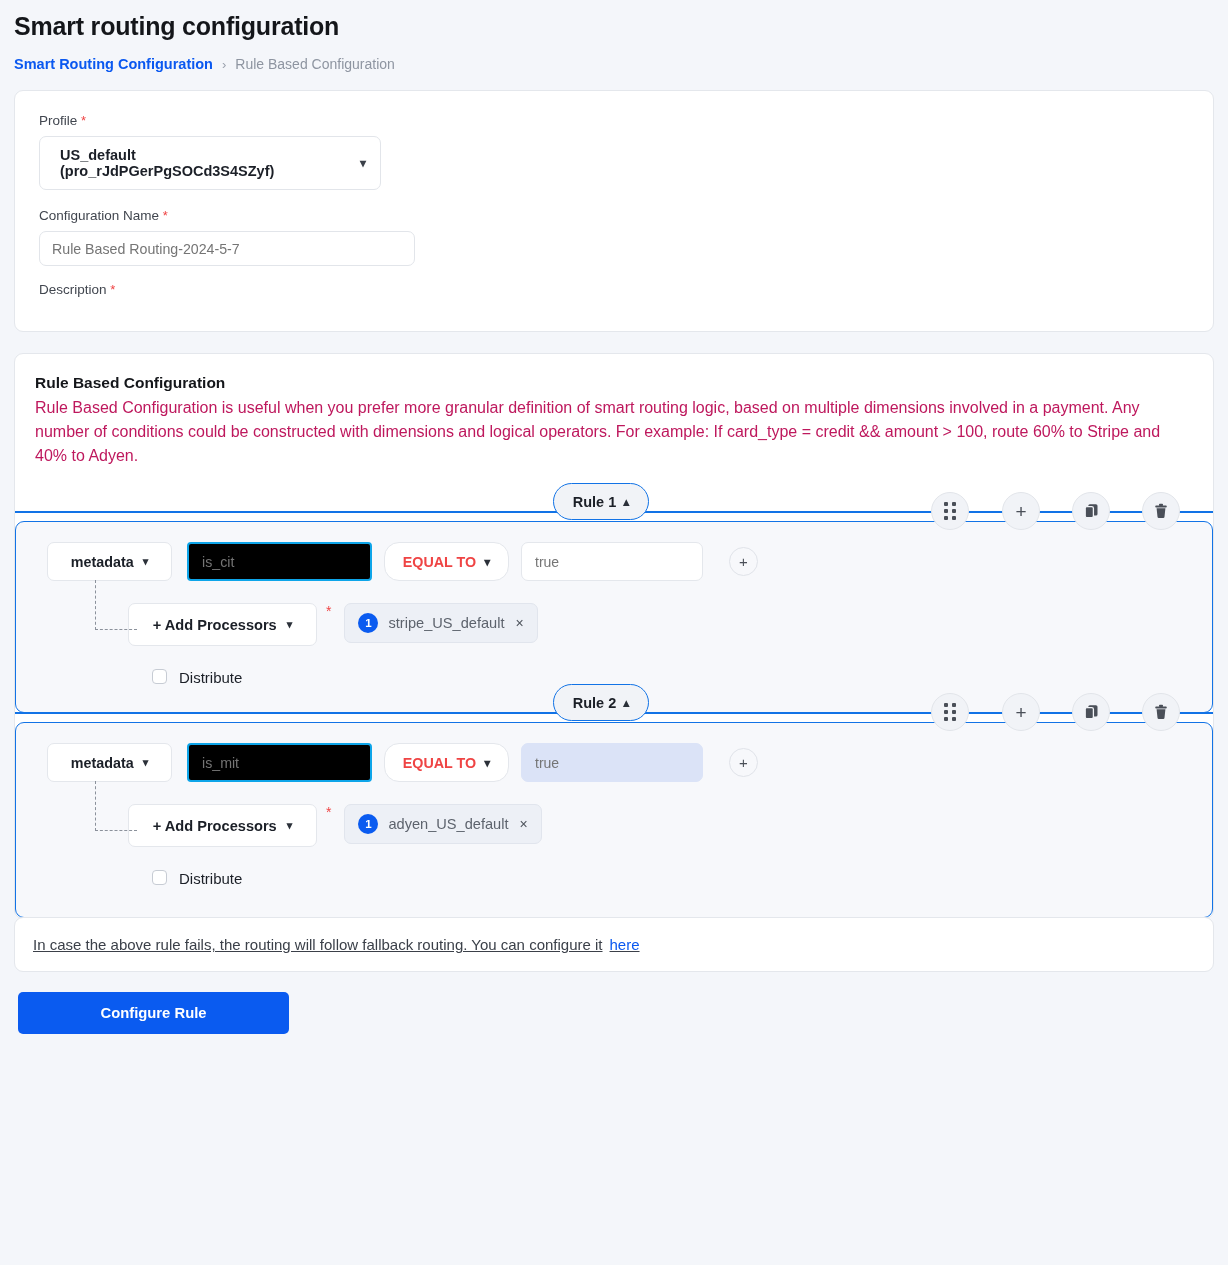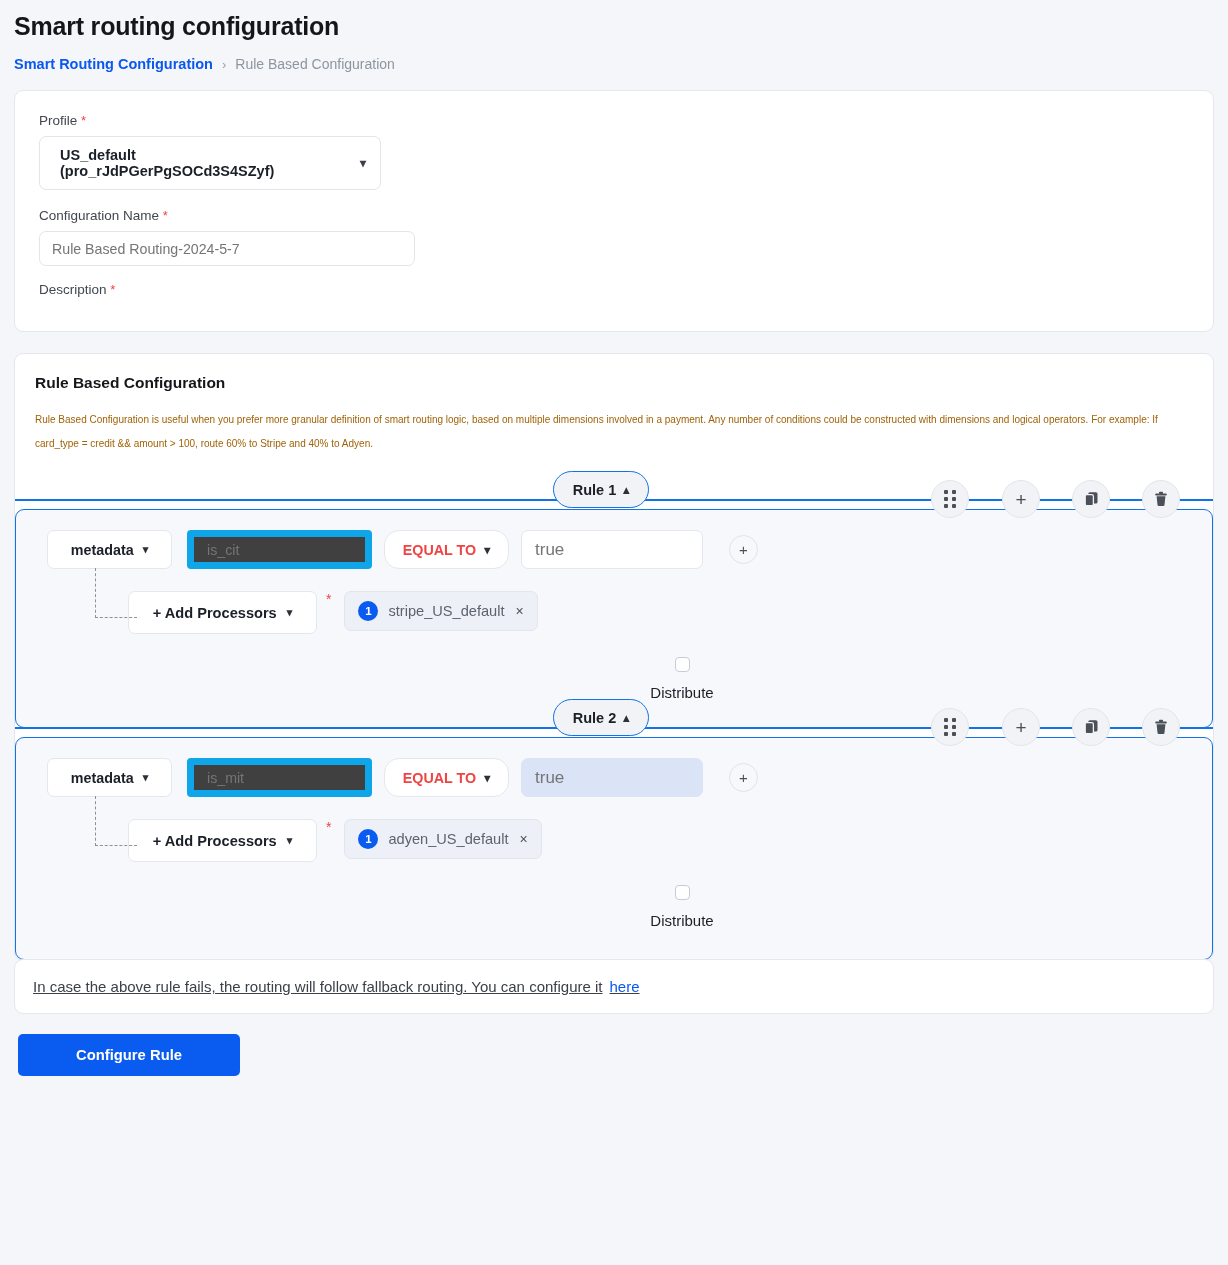--- a/index.html
+++ b/index.html
@@ -64,22 +64,22 @@
     font-family:inherit; font-size:14.2px; color:#7d838d;
     outline:none; resize:vertical;
   }
   .mt18{ margin-top:18px; }
   .mt16{ margin-top:16px; }
 
   
   .card-rules{ margin-top:21px; padding:20px 20px 0 20px; position:relative; }
   .rules-title{ font-size:15.5px; font-weight:bold; color:#14161a; }
   .rules-desc{
-    font-size:10px; color:#a16207; line-height:24px;
-    margin-top:16px; max-width:1168px;
+    font-size:16px; color:#be185d; line-height:24px;
+    margin-top:4px; max-width:1168px;
   }
 
   
   .rule-wrap{ position:relative; margin-top:33px; }
   .rule-head{
     position:relative; height:21px;
   }
   .rule-line{
     position:absolute; left:0; right:0; top:10px;
     height:2px; background:#1273e6;
@@ -118,35 +118,35 @@
 
   .cond-row{ display:flex; align-items:center; padding-left:31px; }
   .cond-sel{
     width:125px; height:39px;
     border:1px solid #e4e7ec; border-radius:7px; background:#fff;
     display:flex; align-items:center; justify-content:center; gap:9px;
     font-size:14.3px; font-weight:bold; color:#1b1f27; cursor:pointer;
   }
   .cond-input{
     width:185px; height:39px; margin-left:15px;
-    border:7px solid #0ea5e9; border-radius:4px; background:#404040;
+    border:2px solid #0ea5e9; border-radius:4px; background:#000000;
     padding:0 13px; font-family:inherit; font-size:14.2px;
     color:#858b95; outline:none;
   }
   .cond-op{
     width:125px; height:39px; margin-left:12px;
     border:1px solid #e4e7ec; border-radius:15px; background:#fff;
     display:flex; align-items:center; justify-content:center; gap:8px;
     font-size:14.3px; font-weight:bold; color:#ef4444; cursor:pointer;
   }
   .cond-op .cv{ color:#2b3039; font-size:12px; }
   .cond-val{
     width:182px; height:39px; margin-left:12px;
     border:1px solid #e4e7ec; border-radius:7px; background:#fff;
-    padding:0 13px; font-family:inherit; font-size:17px;
+    padding:0 13px; font-family:inherit; font-size:14px;
     color:#858b95; outline:none;
   }
   .cond-val.sel{ background:#dbe3f7; border-color:#dbe3f7; color:#3c424c; }
   .add-cond{
     width:29px; height:29px; margin-left:26px;
     border-radius:50%; background:#f7f8fb; border:1px solid #e0e3e9;
     display:flex; align-items:center; justify-content:center;
     font-size:15px; color:#4a4f58; cursor:pointer;
   }
 
@@ -172,40 +172,40 @@
     padding:0 13px; font-size:14.6px; color:#5d636d;
   }
   .chip-badge{
     width:20px; height:20px; border-radius:50%;
     background:#0a5bf0; color:#fff;
     font-size:11.5px; font-weight:bold;
     display:flex; align-items:center; justify-content:center;
   }
   .chip-x{ font-size:14px; color:#4d535c; cursor:pointer; margin-left:1px; }
 
-  .dist-row{ display:flex; align-items:center; gap:12px; padding-left:136px; margin-top:23px;flex-direction:column; }
+  .dist-row{ display:flex; align-items:flex-start; gap:12px; padding-left:136px; margin-top:23px; }
   .checkbox{
     width:15px; height:15px; border:1.4px solid #c7ccd4;
     border-radius:4px; background:#fff; cursor:pointer;
   }
   .dist-label{ font-size:15px; color:#1b1f27; }
 
   
   .fallback{
     margin:0 14px;
     background:#fff; border:1px solid #e4e7ec; border-radius:9px;
     height:55px; display:flex; align-items:center;
     padding-left:18px; font-size:15px; color:#3b4049;
     position:relative; z-index:1;
   }
   .fallback a{ color:#0a58f0; margin-left:7px; text-decoration:none; cursor:pointer;}
 
   .btn-primary{
     margin:20px 0 0 18px;
-    width:222px; height:42px;
+    width:271px; height:42px;
     background:#0a5bf0; color:#fff; border:none; border-radius:5px;
     font-family:inherit; font-size:14.8px; font-weight:bold;
     cursor:pointer;
   }
 </style>
 </head>
 <body>
 
 
 

